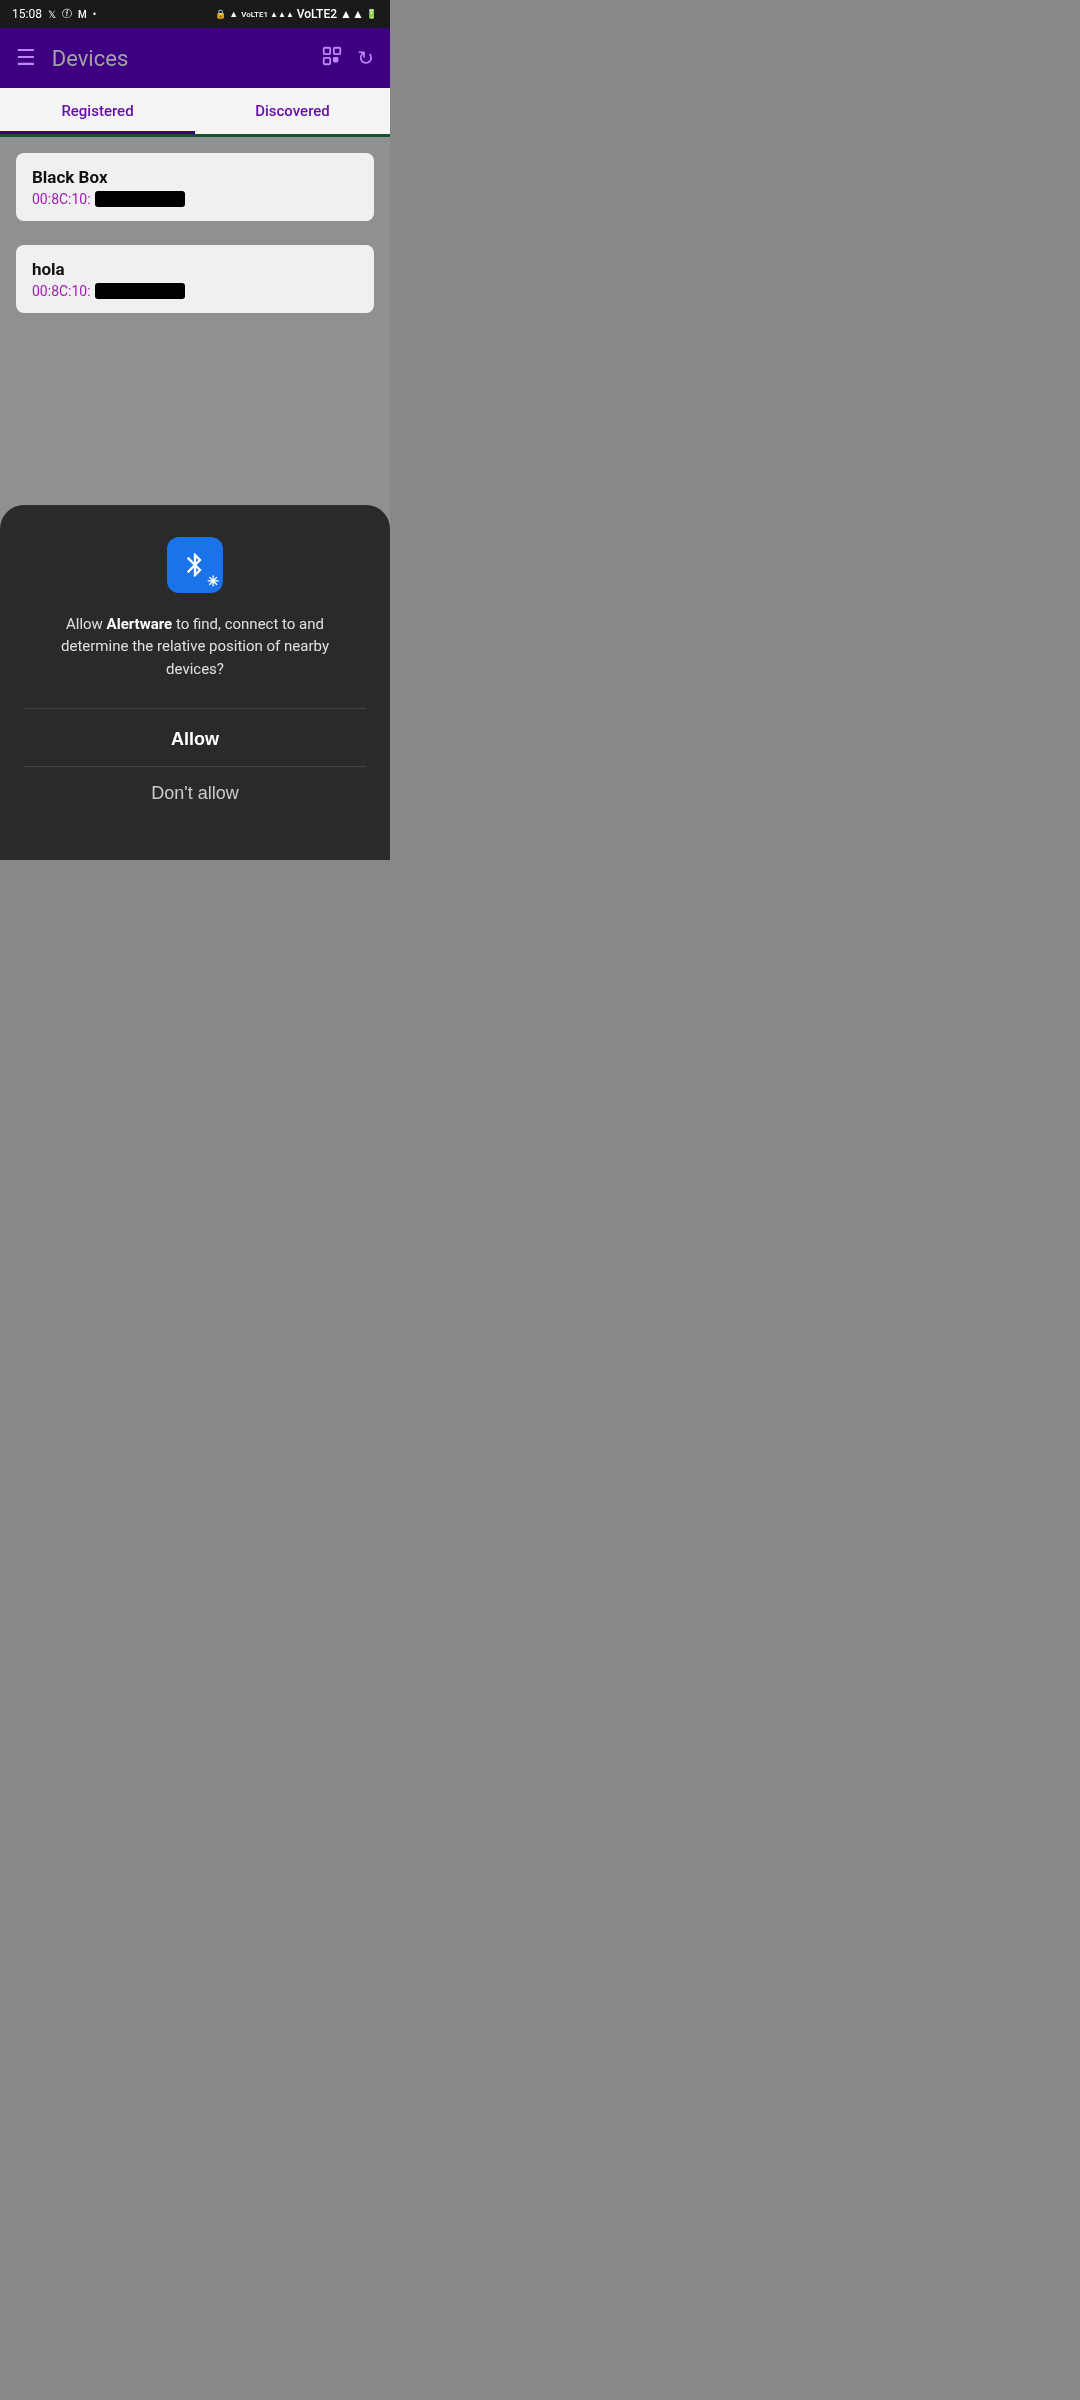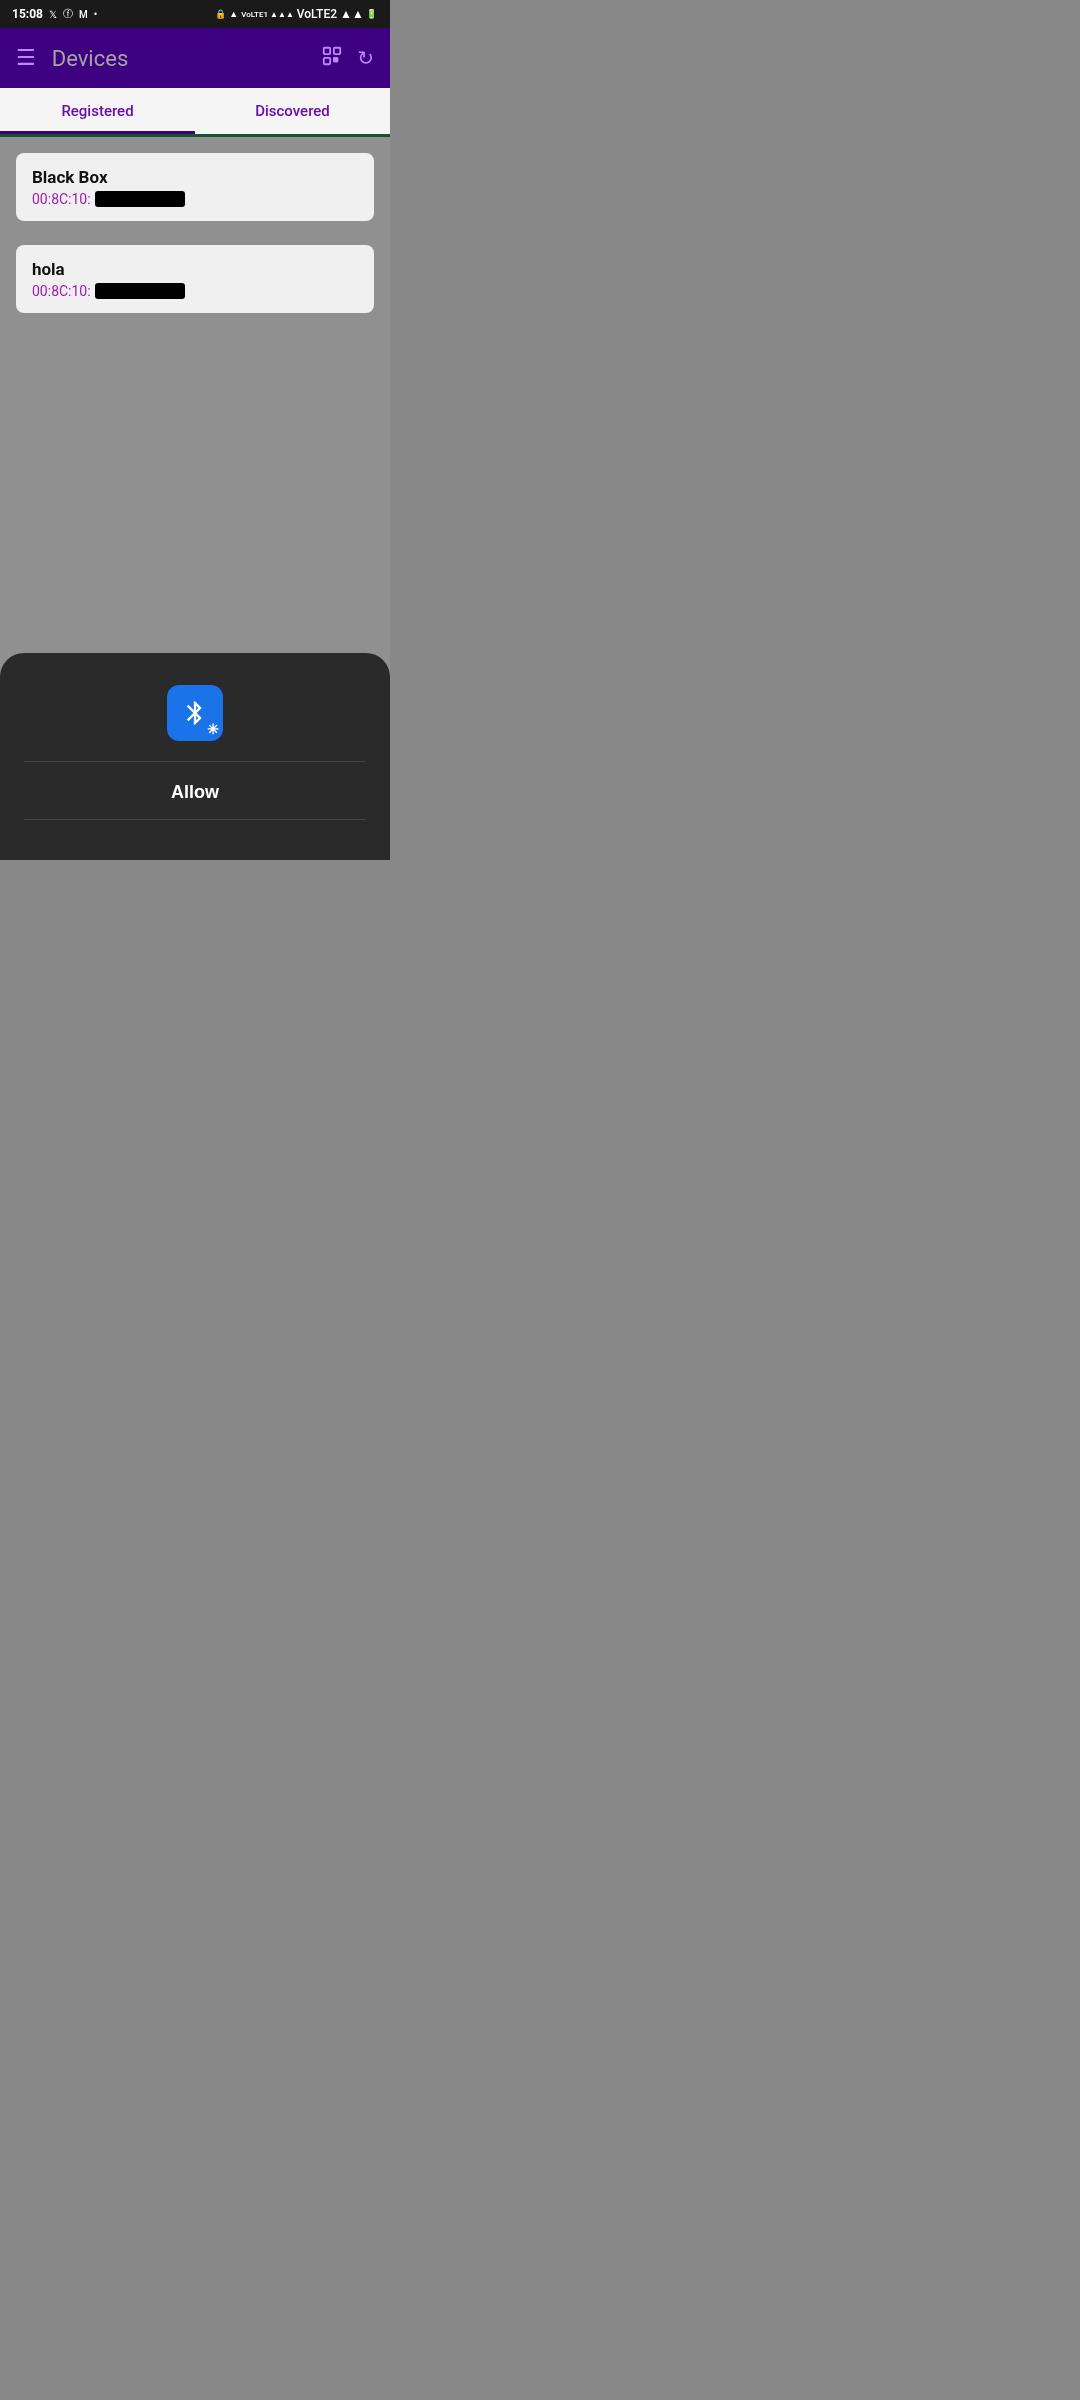--- a/index.html
+++ b/index.html
@@ -27,21 +27,21 @@
       font-weight: 500;
     }
 
     .status-left {
       display: flex;
       align-items: center;
       gap: 6px;
     }
 
     .status-time {
-      font-weight: 700;
+      font-weight: 400;
       font-size: 12px;
     }
 
     .status-icon {
       font-size: 10px;
     }
 
     .status-right {
       display: flex;
       align-items: center;
@@ -315,25 +315,29 @@
 
 <div class="dialog-overlay">
 
   <div class="bluetooth-icon-container">
     <svg width="28" height="28" viewBox="0 0 24 24" fill="white">
       <path d="M17.71 7.71L12 2h-1v7.59L6.41 5 5 6.41 10.59 12 5 17.59 6.41 19 11 14.41V22h1l5.71-5.71-4.3-4.29 4.3-4.29zM13 5.83l1.88 1.88L13 9.59V5.83zm1.88 10.46L13 18.17v-3.76l1.88 1.88z"></path>
     </svg>
     <span class="bt-asterisk">✳</span>
   </div>
 
+  <div class="dialog-text">
+    <span>Allow </span><strong>Alertware</strong><span> to find, connect to and determine the relative position of nearby devices?</span>
+  </div>
 
   <div class="dialog-divider"></div>
 
   <button class="dialog-btn">Allow</button>
 
   <div class="dialog-btn-divider"></div>
 
+  <button class="dialog-btn secondary">Don't allow</button>
 
 </div>
 
 <div class="home-indicator">
   <div class="home-bar"></div>
 </div>
 
 </body></html>

